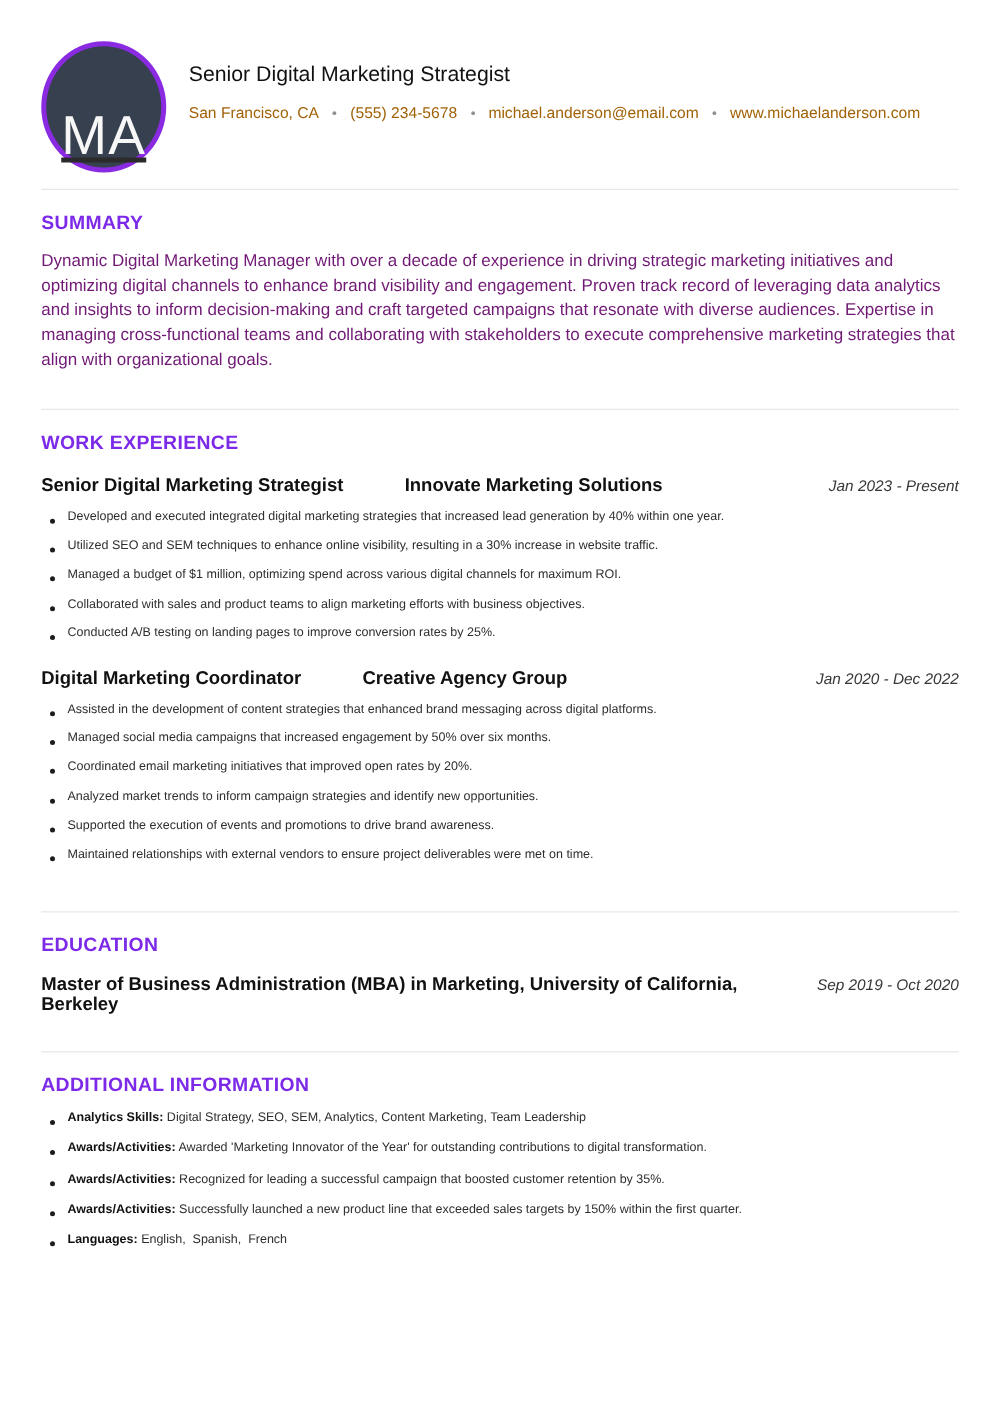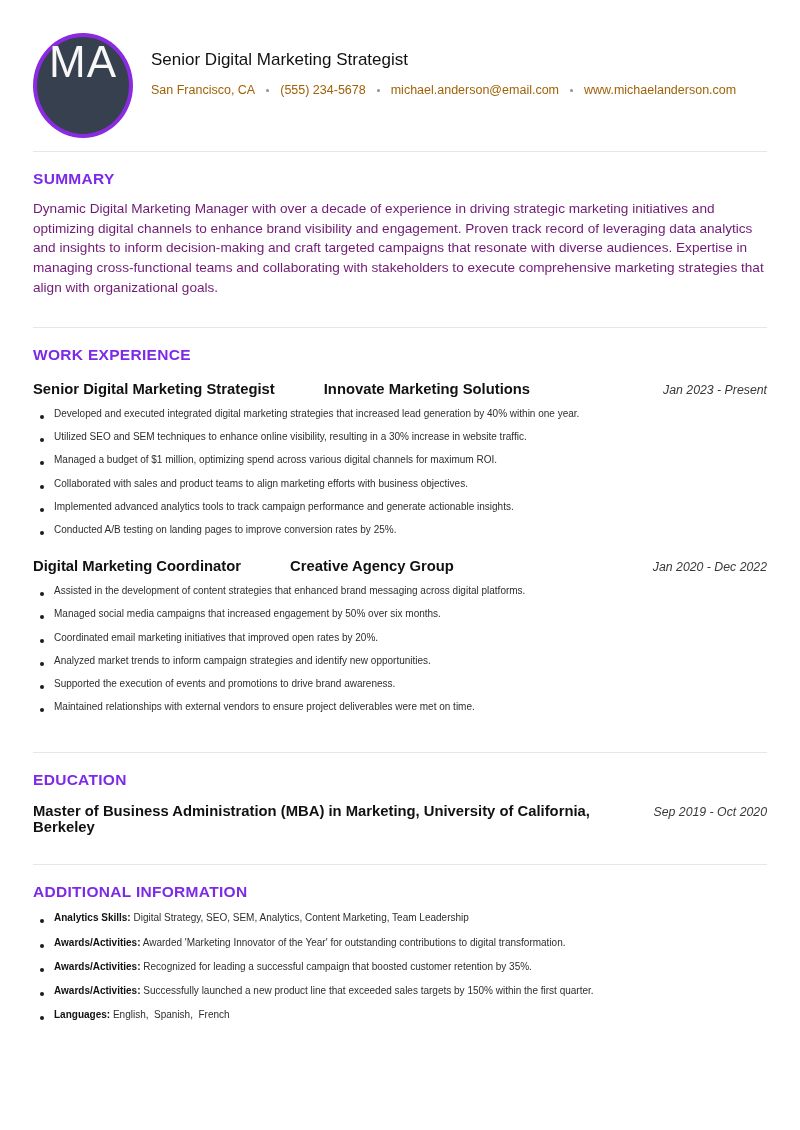--- a/index.html
+++ b/index.html
@@ -19,21 +19,21 @@
   }
   .page{width:800px;padding:33px 33px 0 33px;}
 
   
   .header{display:flex;align-items:flex-start;}
   .avatar{
     flex:0 0 auto;
     width:100px;height:105px;border-radius:50%;
     background:var(--avatar-bg);
     border:4px solid var(--avatar-ring);
-    display:flex;align-items:flex-start;justify-content:center;
+    display:flex;align-items:flex-end;justify-content:center;text-decoration:underline;
   }
   .avatar span{
     color:#f7f7f7;font-size:44px;font-weight:500;letter-spacing:1px;
   }
   .header-text{margin-left:18px;padding-top:6px;}
   .person-name{
     margin:0;color:var(--accent);
     font-size:33px;font-weight:700;letter-spacing:0.5px;line-height:1.1;
   }
   .person-title{
@@ -136,21 +136,20 @@
       <div class="job-header">
         <span class="job-title">Senior Digital Marketing Strategist</span>
         <span class="job-company">Innovate Marketing Solutions</span>
         <span class="job-dates">Jan 2023 - Present</span>
       </div>
       <ul class="bullets">
         <li>Developed and executed integrated digital marketing strategies that increased lead generation by 40% within one year.</li>
         <li>Utilized SEO and SEM techniques to enhance online visibility, resulting in a 30% increase in website traffic.</li>
         <li>Managed a budget of $1 million, optimizing spend across various digital channels for maximum ROI.</li>
         <li>Collaborated with sales and product teams to align marketing efforts with business objectives.</li>
-        <li>Implemented advanced analytics tools to track campaign performance and generate actionable insights.</li>
         <li>Conducted A/B testing on landing pages to improve conversion rates by 25%.</li>
       </ul>
     </div>
 
     <div class="job">
       <div class="job-header">
         <span class="job-title">Digital Marketing Coordinator</span>
         <span class="job-company">Creative Agency Group</span>
         <span class="job-dates">Jan 2020 - Dec 2022</span>
       </div>

